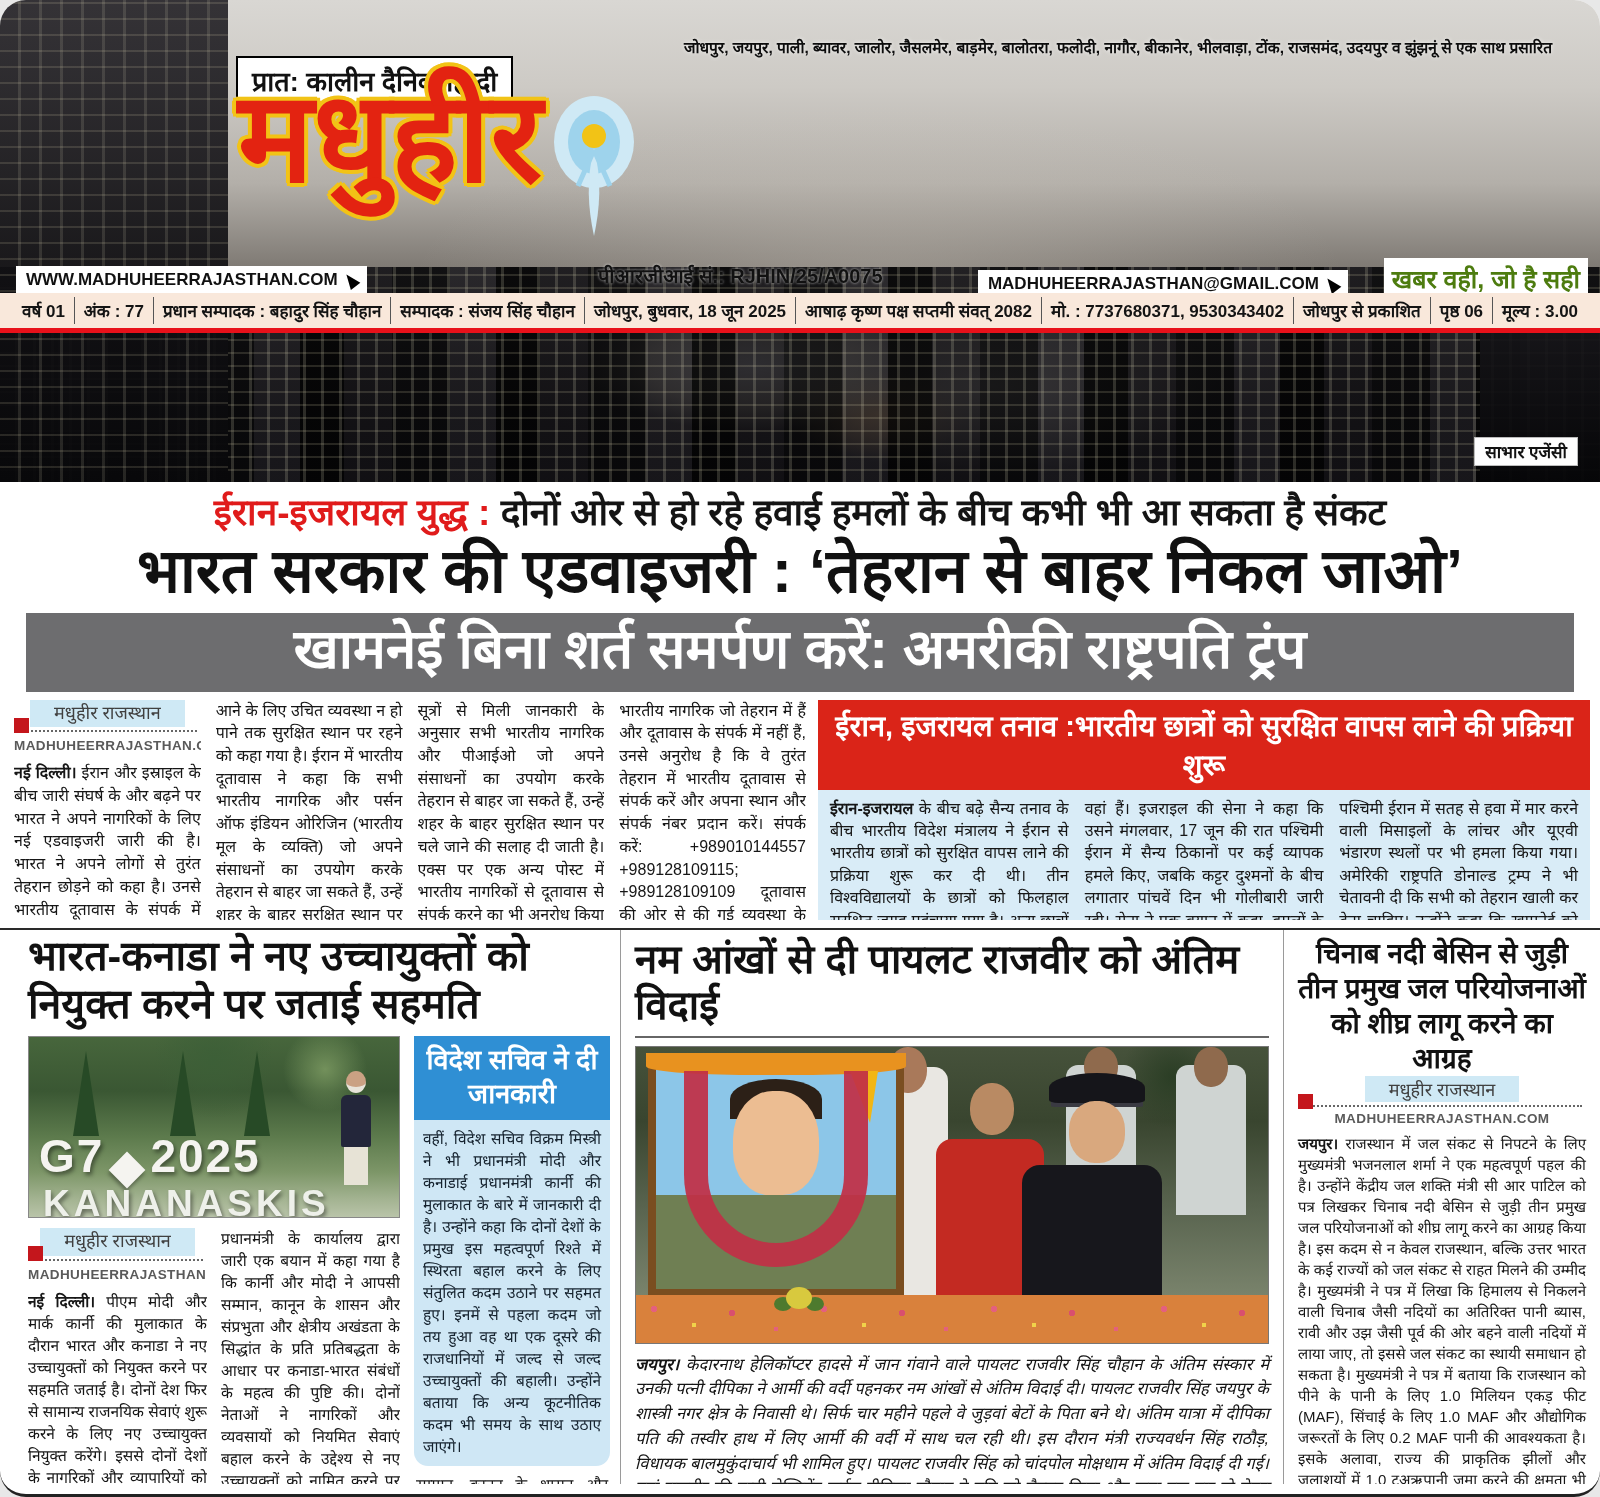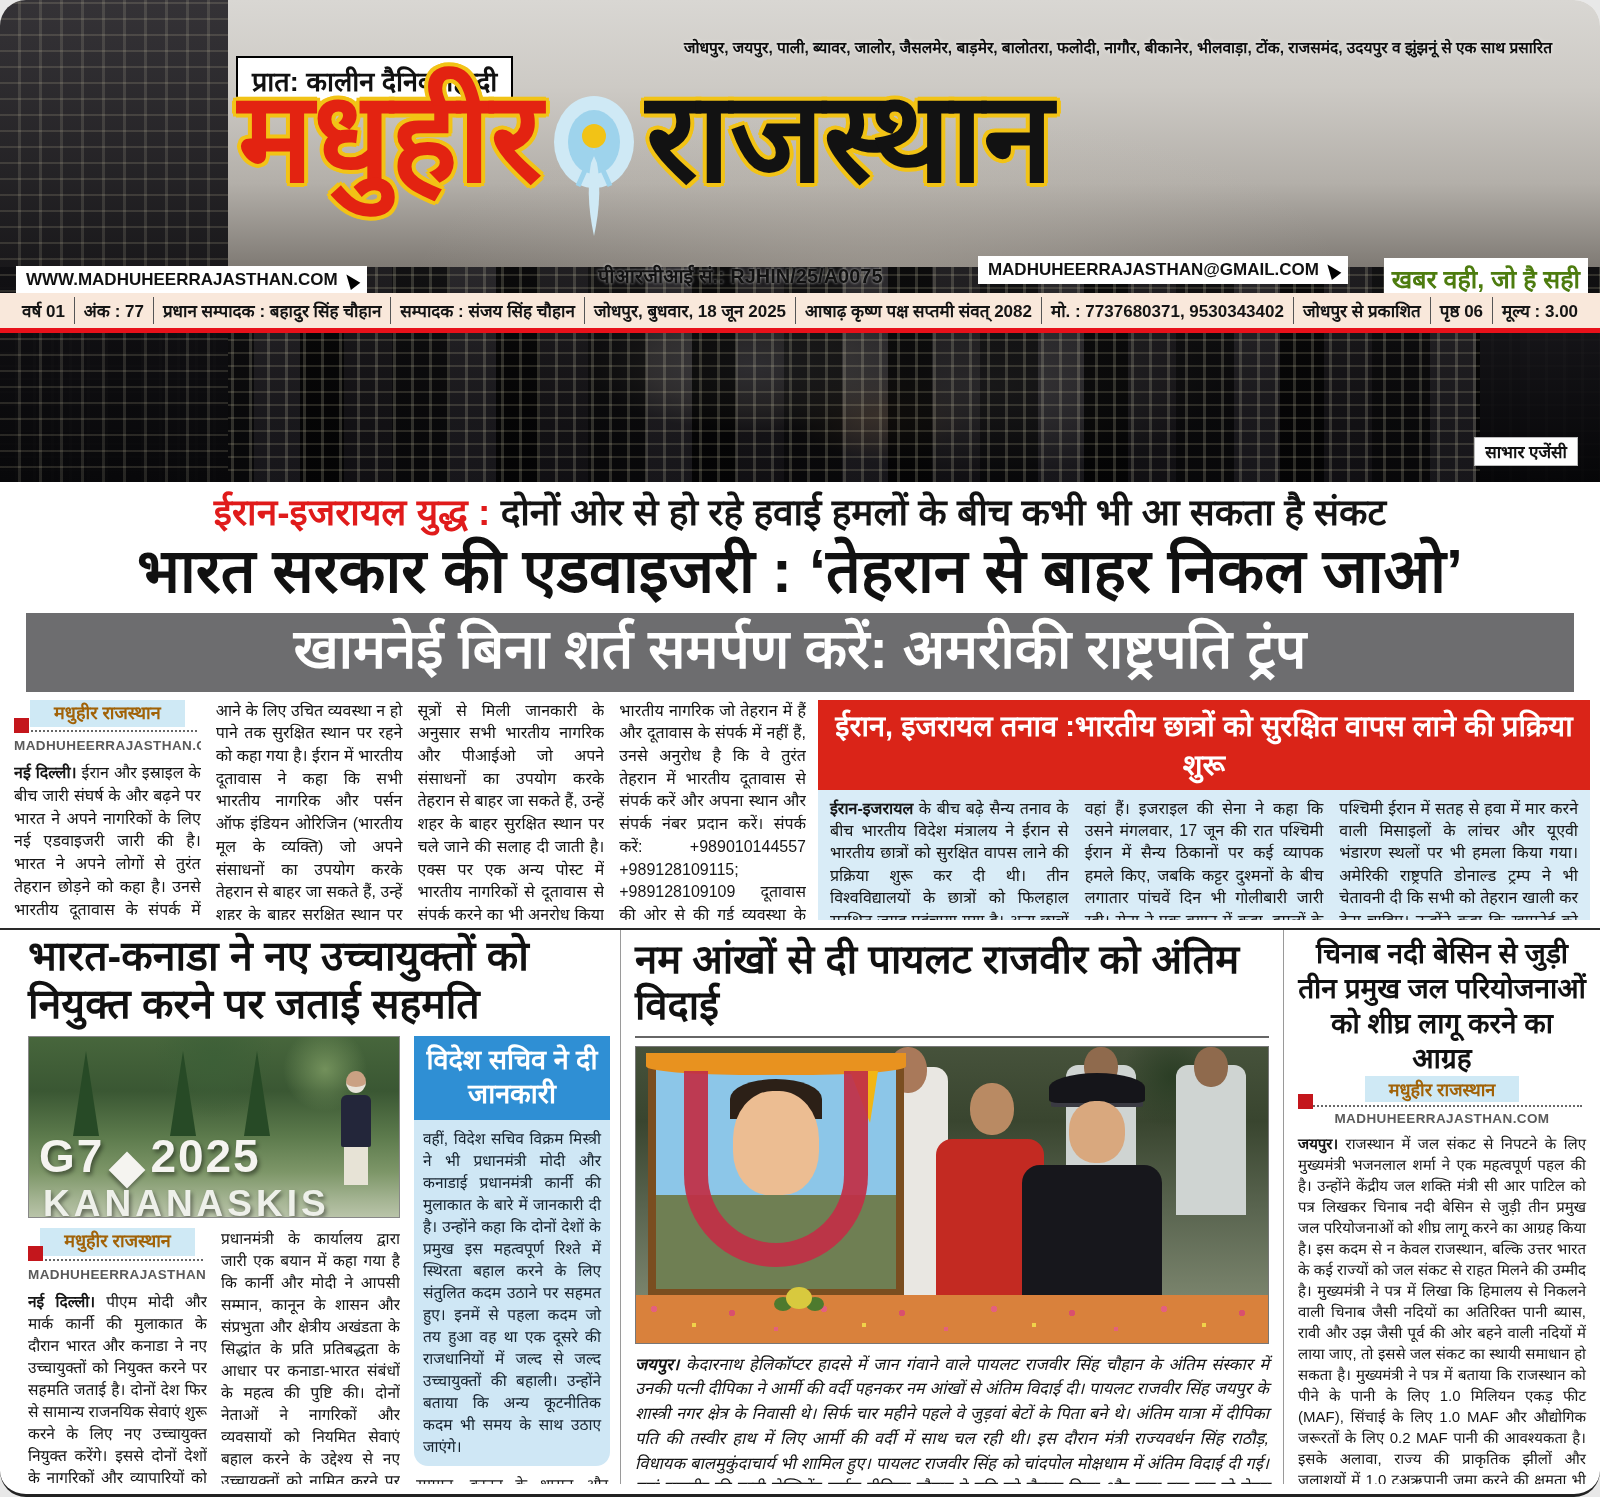--- a/index.html
+++ b/index.html
@@ -45,21 +45,21 @@
   .mast-word { font-size: 126px; line-height: 1.05; font-weight: 800;
     text-shadow: -3px -3px 0 #f2c316, 3px -3px 0 #f2c316, -3px 3px 0 #f2c316, 3px 3px 0 #f2c316,
                  0 -4px 0 #f2c316, 0 4px 0 #f2c316, -4px 0 0 #f2c316, 4px 0 0 #f2c316; }
   .mast-red { color: #e32311; }
   .mast-black { color: #121212; }
   .peacock { width: 92px; height: 150px; margin-top: 18px; flex: 0 0 auto; }
 
   .strip-box { position: absolute; background: #fff; padding: 4px 10px; font-size: 17px; font-weight: 700;
     color: #111; display: flex; align-items: center; gap: 7px; }
   .website-box { left: 16px; top: 266px; }
-  .email-box { right: 252px; top: 256px; }
+  .email-box { right: 252px; top: 270px; }
   .prgi-label { position: absolute; left: 598px; top: 262px; font-size: 20px; font-weight: 700; color: #111;
     text-shadow: 0 0 3px rgba(255,255,255,.7); }
   .slogan { position: absolute; right: 12px; top: 258px; background: #fff; padding: 3px 8px;
     color: #4d7c0f; font-size: 25px; font-weight: 800; }
   .cursor-arrow { width: 0; height: 0; border-left: 6px solid transparent; border-right: 6px solid transparent;
     border-bottom: 15px solid #000; transform: rotate(-38deg); display: inline-block; }
 
   .infobar { position: absolute; left: 0; right: 0; top: 293px; background: #f9e8db;
     border-bottom: 5px solid #e8111a; display: flex; align-items: stretch; justify-content: center;
     padding: 4px 6px; }
@@ -78,21 +78,21 @@
     line-height: 1.12; margin-top: 2px; }
   .gray-bar { margin: 8px 26px 0; background: #6d6d6f; color: #fff; text-align: center;
     font-size: 55px; font-weight: 700; line-height: 1.25; padding: 2px 0 8px; }
 
   
   .lead-strip { display: flex; padding: 8px 10px 0 14px; height: 228px; overflow: hidden; }
   .lead-cols { display: flex; gap: 15px; width: 792px; flex: 0 0 auto; }
   .lead-col { flex: 1; font-size: 16px; line-height: 1.42; color: #161616; text-align: justify; overflow: hidden; }
   .dateline { font-weight: 800; }
   .byline { position: relative; text-align: center; margin-bottom: 7px; }
-  .byline .name { display: inline-block; background: #cfe9f5; padding: 1px 24px; font-weight: 700; font-size: 18px; color: #a16207; }
+  .byline .name { display: inline-block; background: #cfe9f5; padding: 1px 24px; font-weight: 400; font-size: 18px; color: #404040; }
   .byline .rule { border-top: 2px dotted #666; margin: 3px 4px 4px; }
   .byline .sq { position: absolute; left: 0; top: 18px; width: 15px; height: 15px; background: #c4161c; }
   .byline .site { color: #5a5a5a; font-weight: 700; font-size: 13.5px; letter-spacing: .4px; }
 
   .iran-box { flex: 1; margin-left: 12px; display: flex; flex-direction: column; }
   .red-banner { background: #da2418; color: #fff; font-size: 29px; font-weight: 800;
     text-align: center; padding: 5px 4px 7px; }
   .iran-cols { background: #d9ecf7; flex: 1; display: flex; padding: 6px 4px; }
   .iran-col { flex: 1; padding: 2px 8px; font-size: 16px; line-height: 1.4; color: #161616; text-align: justify; overflow: hidden; }
 
@@ -199,21 +199,20 @@
 
     <div class="masthead-row">
       <span class="mast-word mast-red">मधुहीर</span>
       <svg class="peacock" viewBox="0 0 92 150" xmlns="http://www.w3.org/2000/svg">
         <ellipse cx="46" cy="52" rx="40" ry="46" fill="#cfe9f5"></ellipse>
         <ellipse cx="46" cy="52" rx="26" ry="32" fill="#9ed3ec"></ellipse>
         <circle cx="46" cy="46" r="12" fill="#f2c316"></circle>
         <path d="M46 58 C38 90 40 118 46 146 C52 118 54 90 46 58 Z" fill="#cfe9f5"></path>
         <path d="M46 60 L30 96 M46 60 L62 96" stroke="#9ed3ec" stroke-width="5" fill="none"></path>
       </svg>
-      <span class="mast-word mast-black">राजस्थान</span>
     </div>
 
     <div class="strip-box website-box">
       <span>WWW.MADHUHEERRAJASTHAN.COM</span>
       <span class="cursor-arrow"></span>
     </div>
     <div class="prgi-label">पीआरजीआई सं.: RJHIN/25/A0075</div>
     <div class="strip-box email-box">
       <span>MADHUHEERRAJASTHAN@GMAIL.COM</span>
       <span class="cursor-arrow"></span>

